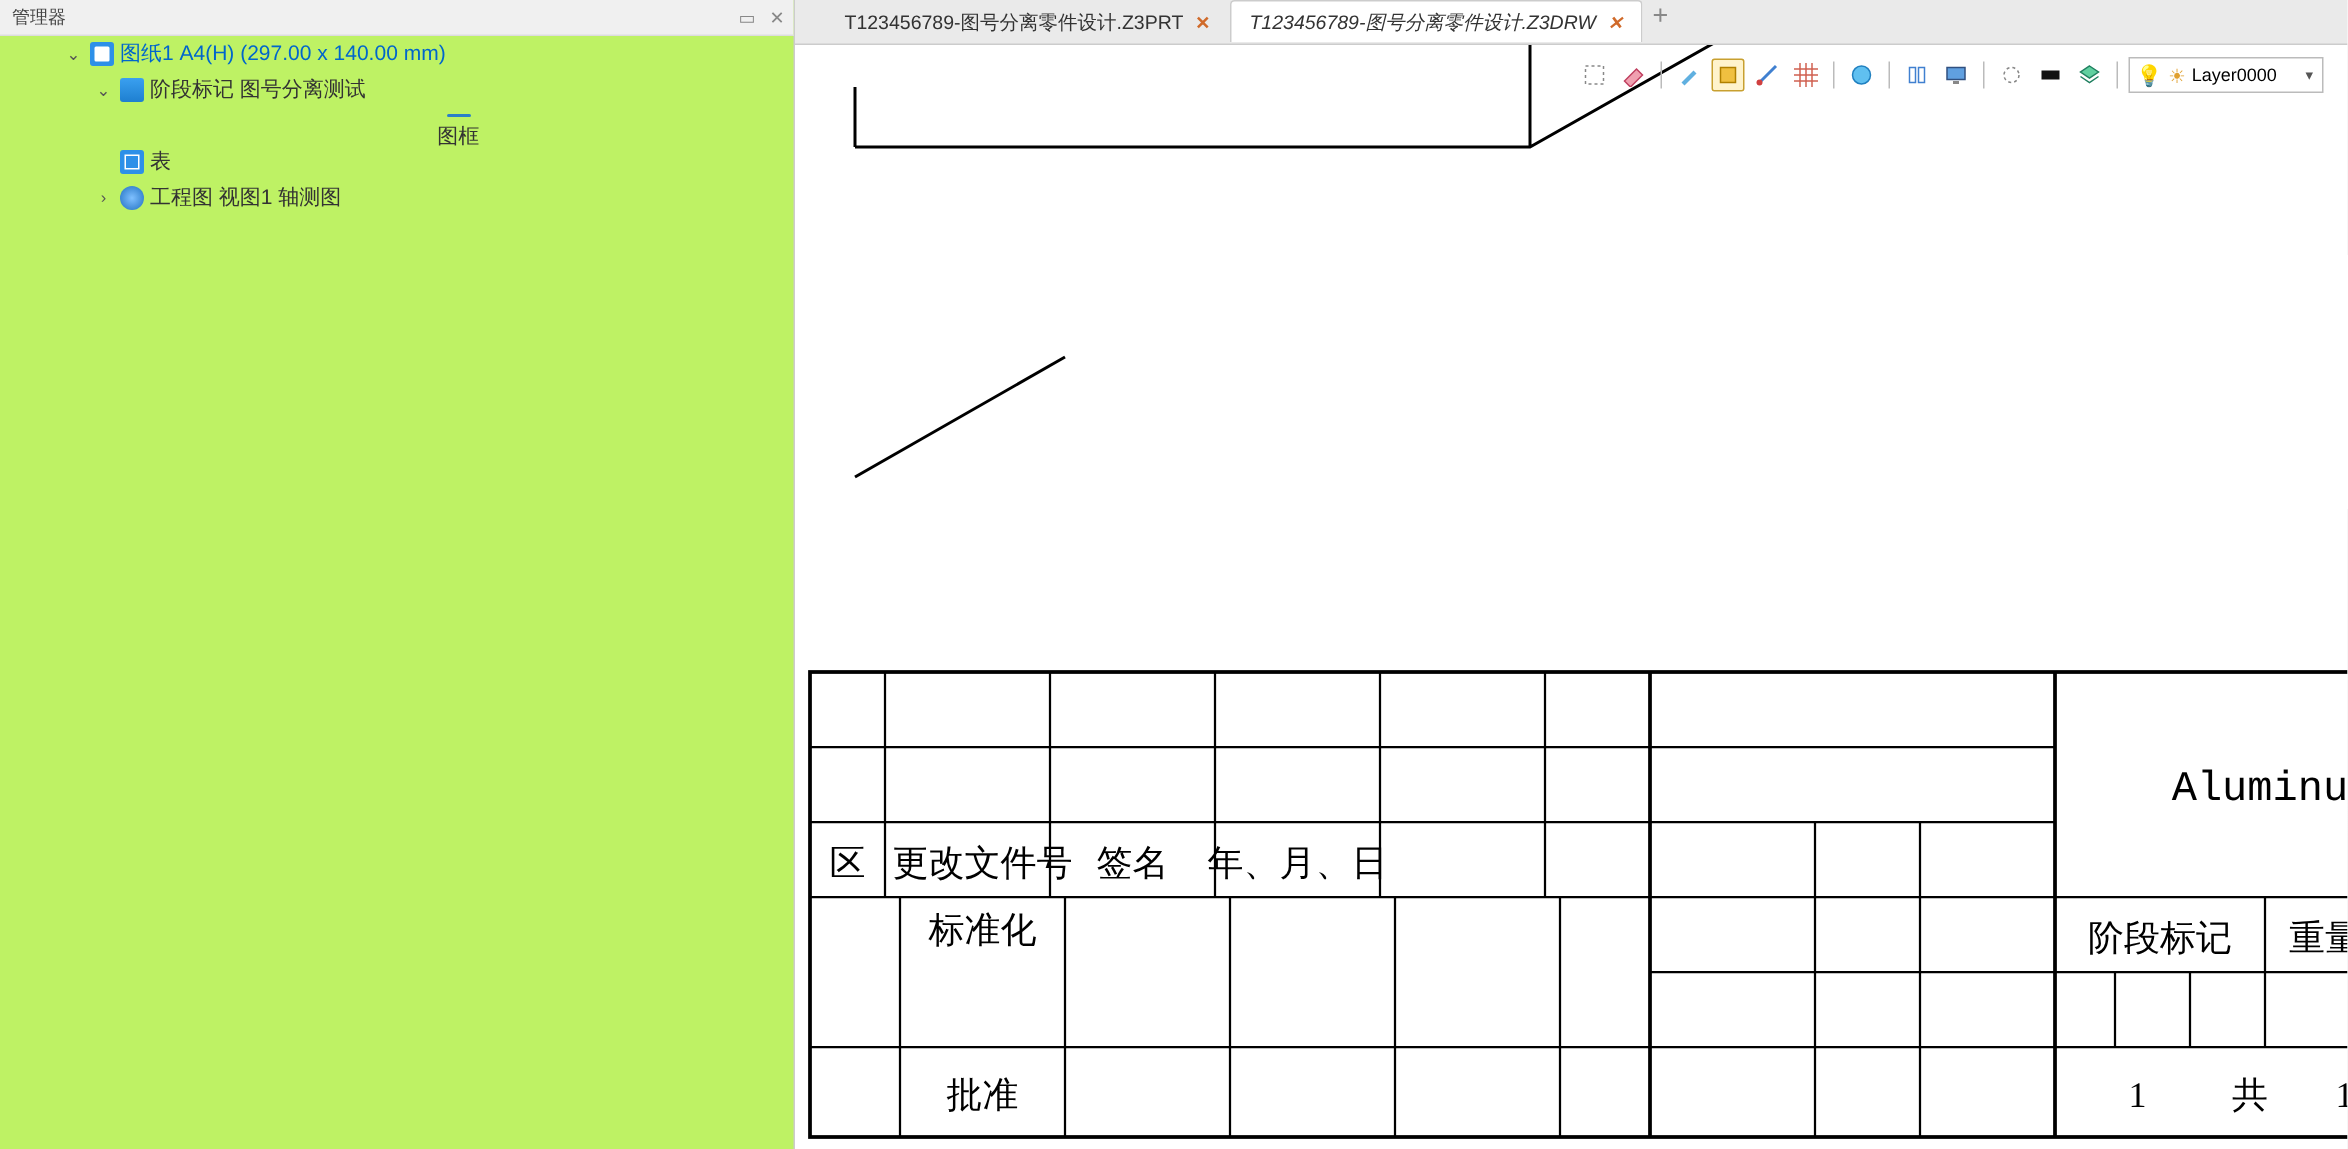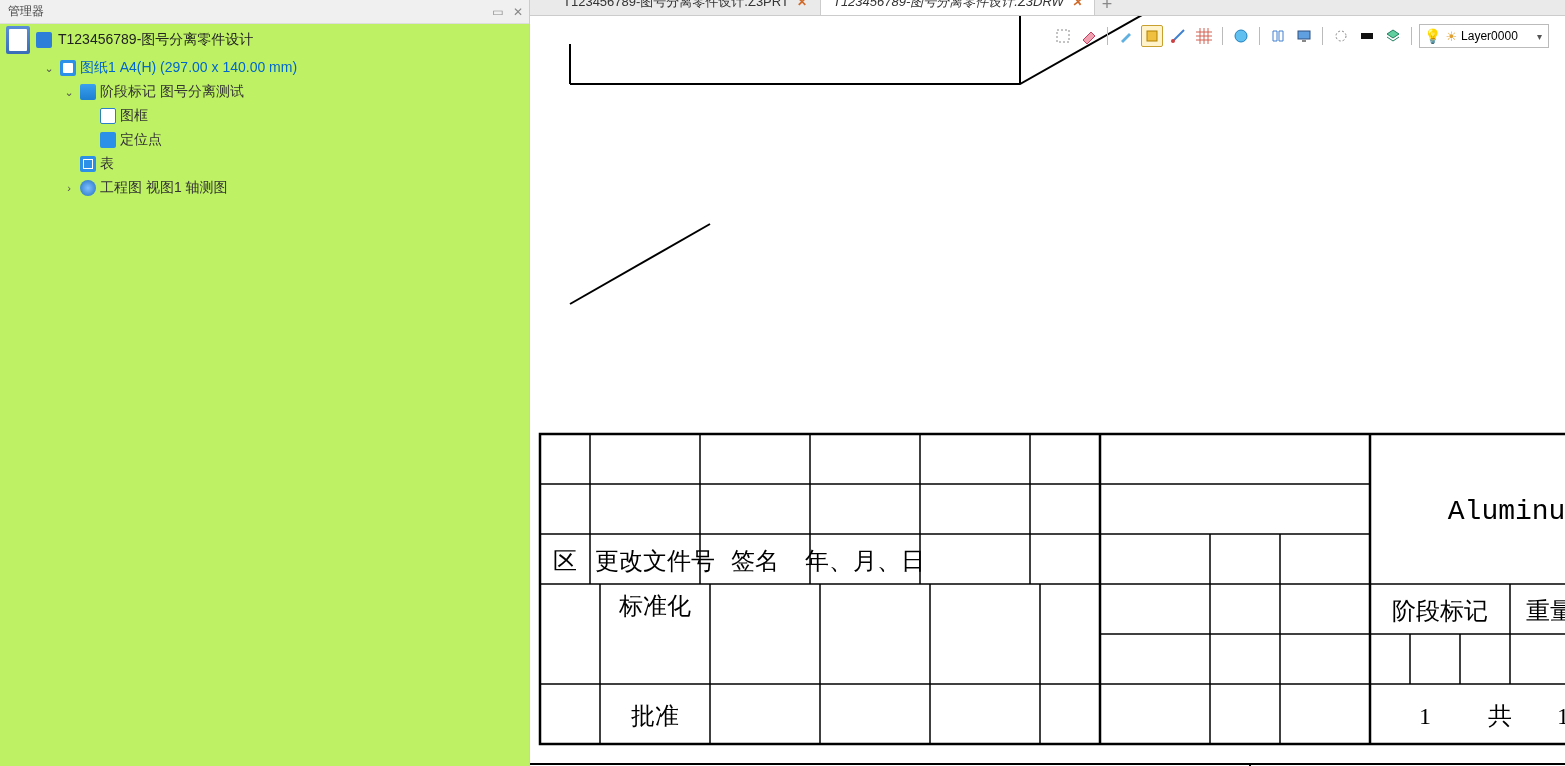--- a/index.html
+++ b/index.html
@@ -86,36 +86,36 @@
     .ticon.fmt { background: linear-gradient(#3aa0f0,#1e7fd0); border-radius:2px; }
     .ticon.frame { background: #fff; border:1px solid #2a7fc8; border-radius:2px; }
     .ticon.title { background: #fff; border:1px solid #999; border-radius:1px; position:relative;}
     .ticon.title::after{content:"";position:absolute;left:1px;top:8px;right:1px;height:1px;background:#2a7fc8;}
     .ticon.anchor { background: #2d90e8; border-radius:2px; }
     .ticon.table { background: #2d90e8; border-radius:2px; position:relative;}
     .ticon.table::after{content:"";position:absolute;inset:3px;border:1px solid #fff;}
     .ticon.view  { background: radial-gradient(#7fc0ff,#1e6fc0); border-radius:50%; }
     .ind1 { padding-left: 30px; }
     .ind2 { padding-left: 50px; }
-    .ind3 { padding-left: 70px; }
+    .ind3 { padding-left: 70px; flex-direction: column; }
     .sel { color: #0066cc; }
 
     
     .right-area {
       flex: 1;
       height: 100%;
       display: flex;
       flex-direction: column;
       background: #eee;
     }
     .tabbar {
-      height: 16px;
+      height: 30px;
       background: #eaeaea;
       display: flex;
-      align-items: flex-end;
+      align-items: flex-start;
       border-bottom: 1px solid #ccc;
     }
     .tab {
       height: 28px;
       padding: 0 12px;
       display: flex;
       align-items: center;
       gap: 8px;
       font-size: 13px;
       color: #333;
@@ -207,46 +207,36 @@
 
 <div class="left-panel">
   <div class="panel-header">
     <span class="panel-header-title">管理器</span>
     <span class="panel-header-icons">
       <span class="wicon">▭</span>
       <span class="wicon">✕</span>
     </span>
   </div>
 
-  <div class="tree-root-row">
-    <span class="file-icon-blue"></span>
-    <span class="doc-icon-sm"></span>
-    <span class="tree-root-label">T123456789-图号分离零件设计</span>
-  </div>
 
   <div class="tree">
     <div class="tree-row ind1 sel">
       <span class="exp">⌄</span>
       <span class="ticon sheet"></span>
       <span>图纸1 A4(H) (297.00 x 140.00 mm)</span>
     </div>
     <div class="tree-row ind2">
       <span class="exp">⌄</span>
       <span class="ticon fmt"></span>
       <span>阶段标记 图号分离测试</span>
     </div>
     <div class="tree-row ind3">
       <span class="exp"></span>
       <span class="ticon frame"></span>
       <span>图框</span>
-    </div>
-    <div class="tree-row ind3">
-      <span class="exp"></span>
-      <span class="ticon anchor"></span>
-      <span>定位点</span>
     </div>
     <div class="tree-row ind2">
       <span class="exp"></span>
       <span class="ticon table"></span>
       <span>表</span>
     </div>
     <div class="tree-row ind2">
       <span class="exp">›</span>
       <span class="ticon view"></span>
       <span>工程图 视图1 轴测图</span>

